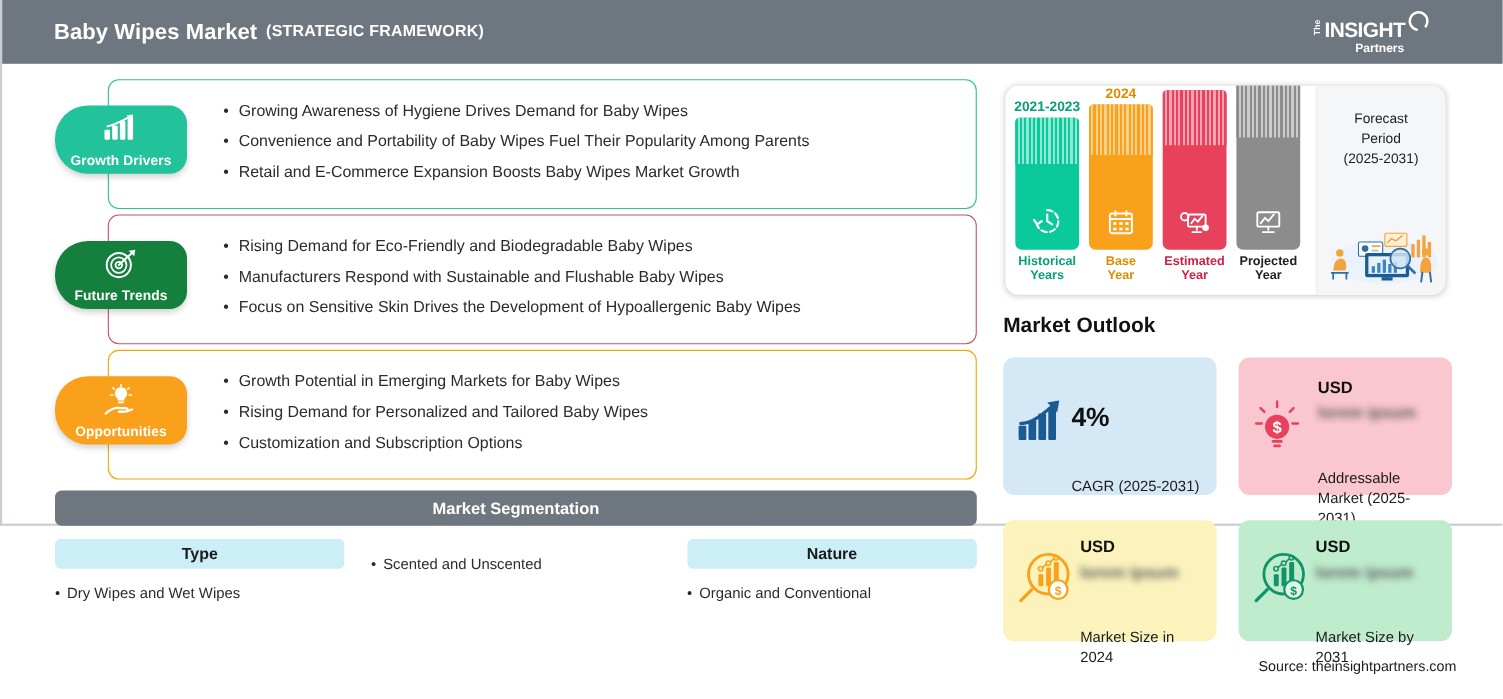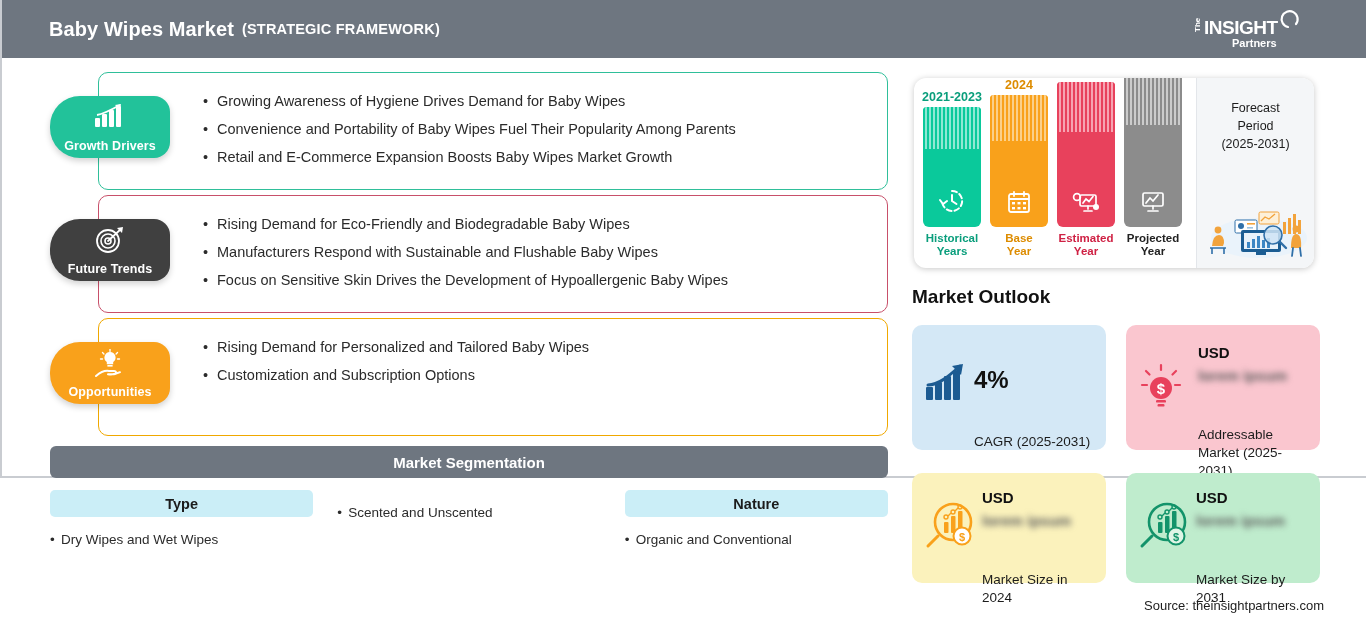--- a/index.html
+++ b/index.html
@@ -35,21 +35,21 @@
   .bullet::before { content: "\2022"; display: inline-block; width: 14px; color: #2b2b2b; }
 
   .badge {
     position: absolute; left: 48px; width: 120px; height: 62px;
     border-radius: 30px 16px 16px 30px;
     display: flex; flex-direction: column; align-items: center; justify-content: flex-end;
     box-shadow: 0 3px 6px rgba(0,0,0,.18);
     color: #fff; padding-bottom: 5px;
   }
   .badge.b1 { top: 38px;  background: #22c29a; }
-  .badge.b2 { top: 161px; background: #404040; }
+  .badge.b2 { top: 161px; background: #15803d; }
   .badge.b3 { top: 284px; background: #f9a11b; }
   .badge-label { font-size: 12.5px; font-weight: bold; letter-spacing: .1px; }
   .badge-ico { position: absolute; top: 7px; left: 50%; transform: translateX(-50%); }
 
   
   .seg-head {
     position: absolute; left: 48px; top: 388px; width: 838px; height: 32px;
     background: #6e7680; border-radius: 6px; color: #fff;
     font-size: 15px; font-weight: bold; display: flex; align-items: center; justify-content: center;
   }
@@ -158,20 +158,21 @@
         <circle cx="13" cy="15" r="7" fill="none" stroke="#fff" stroke-width="1.6"></circle>
         <circle cx="13" cy="15" r="3" fill="none" stroke="#fff" stroke-width="1.6"></circle>
         <path d="M13 15 L26 3" stroke="#fff" stroke-width="1.8" stroke-linecap="round"></path>
         <path d="M22 2 L28 1 L27 7 Z" fill="#fff"></path>
       </svg>
       <span class="badge-label">Future Trends</span>
     </div>
 
     <div class="panel p3">
       <div class="bullets">
+        <div class="bullet">Growth Potential in Emerging Markets for Baby Wipes</div>
         <div class="bullet">Rising Demand for Personalized and Tailored Baby Wipes</div>
         <div class="bullet">Customization and Subscription Options</div>
       </div>
     </div>
     <div class="badge b3">
       <svg class="badge-ico" width="34" height="30" viewBox="0 0 34 30">
         <path d="M17 3 a5.5 5.5 0 0 1 3.2 10 v2.2 h-6.4 V13 A5.5 5.5 0 0 1 17 3z" fill="#fff"></path>
         <rect x="14.4" y="16" width="5.2" height="1.6" fill="#fff"></rect>
         <g stroke="#fff" stroke-width="1.4" stroke-linecap="round">
           <path d="M17 0.5 v2"></path>

